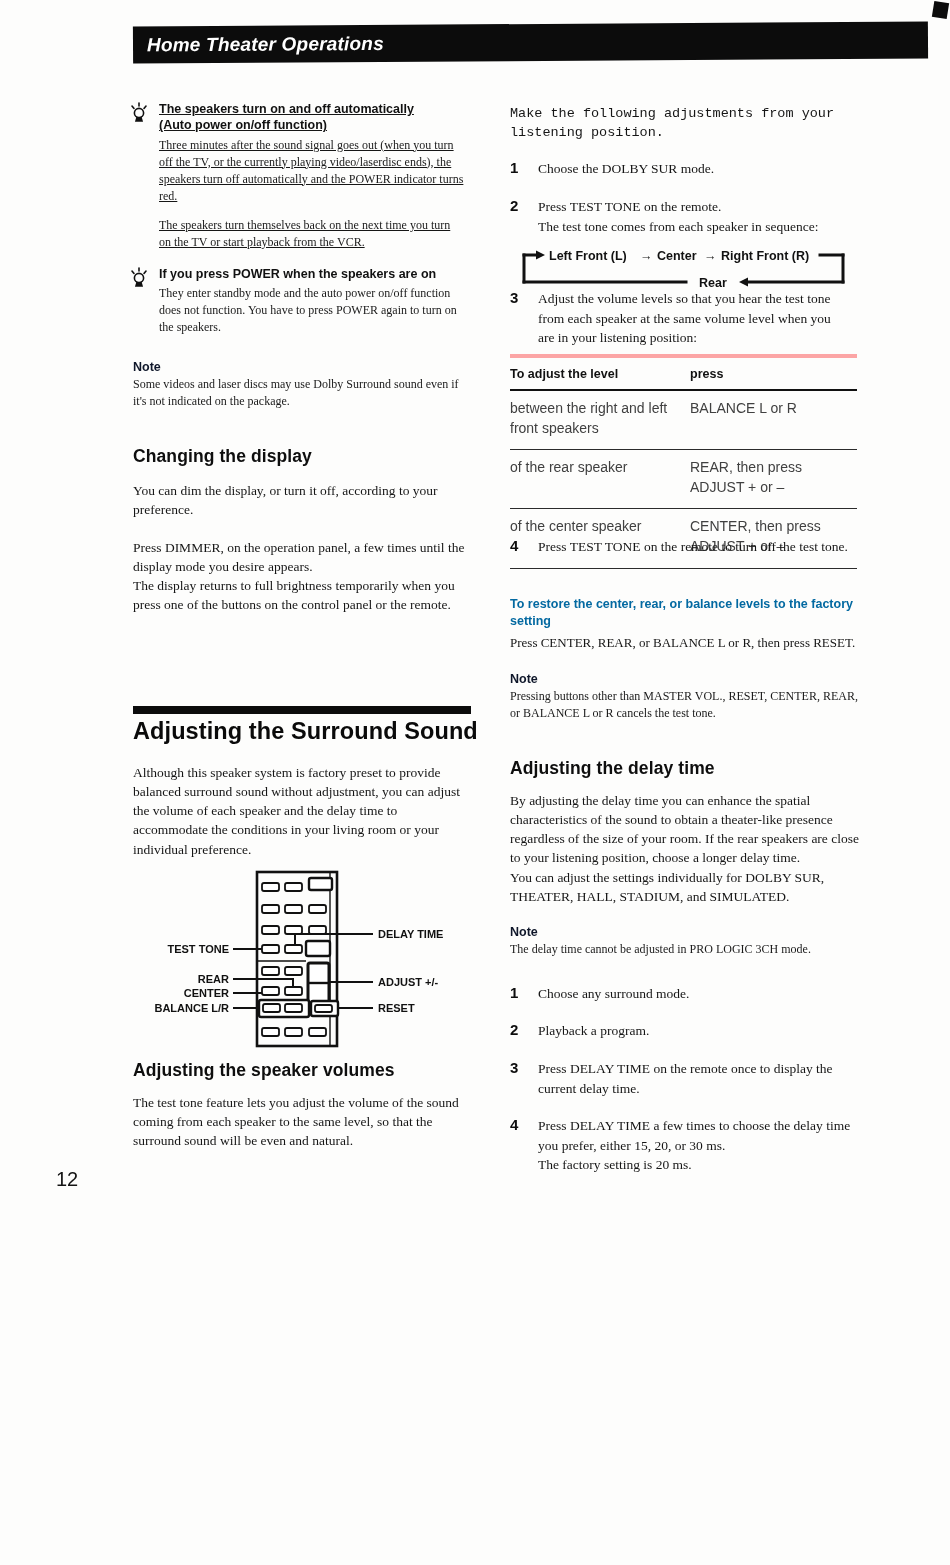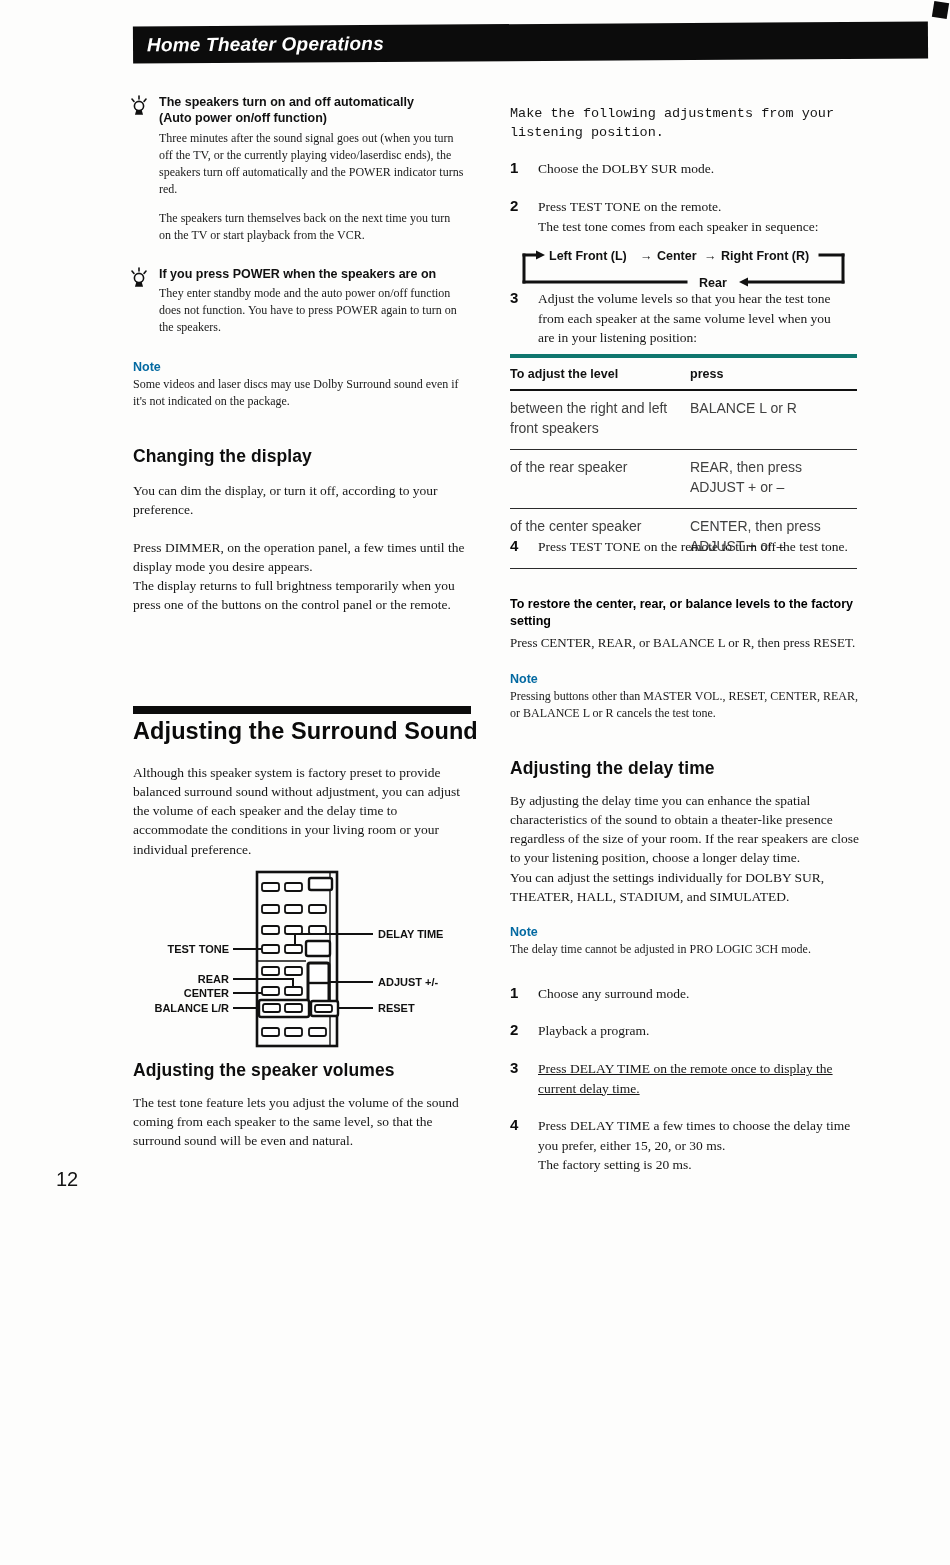--- a/index.html
+++ b/index.html
@@ -10,47 +10,47 @@
   .serif-sm{font-family:"Liberation Serif",serif;font-size:12px;line-height:1.42;color:#1a1a1a;}
   .hdr-bar{left:133px;top:24px;width:795px;height:37px;background:#0c0c0c;transform:rotate(-0.35deg);}
   .hdr-title{color:#fff;font-family:"Liberation Sans",sans-serif;font-weight:700;font-style:italic;
              font-size:19px;line-height:37px;padding-left:14px;letter-spacing:.2px;}
   .corner-blob{left:933px;top:2px;width:15px;height:16px;background:#0c0c0c;transform:rotate(9deg);}
   .tip{left:128px;width:345px;}
   .tip-icon{position:absolute;left:0;top:1px;}
   .tip-content{margin-left:31px;}
   .tip-title{font-family:"Liberation Sans",sans-serif;font-weight:700;font-size:12.5px;line-height:1.3;color:#111;}
   .tip-body{margin-top:3px;width:305px;}
-  .note-label{font-family:"Liberation Sans",sans-serif;font-weight:700;font-size:12.5px;color:#0369a1;margin-bottom:2px;}
+  .note-label{font-family:"Liberation Sans",sans-serif;font-weight:700;font-size:12.5px;color:#0f172a;margin-bottom:2px;}
   .h2{font-family:"Liberation Sans",sans-serif;font-weight:700;font-size:17.5px;color:#0e0e0e;letter-spacing:.1px;}
   .h1{font-family:"Liberation Sans",sans-serif;font-weight:700;font-size:23.5px;color:#0a0a0a;letter-spacing:.1px;}
   .rule-thick{left:133px;top:706px;width:338px;height:8px;background:#0c0c0c;}
   .step{display:flex;gap:15px;}
   .step-num{font-family:"Liberation Sans",sans-serif;font-weight:700;font-size:15px;color:#0d0d0d;min-width:13px;}
   .step-body{font-family:"Liberation Serif",serif;font-size:13.5px;line-height:1.45;color:#161616;}
-  .vol-table{width:347px;border-top:4px solid #0f766e;}
+  .vol-table{width:347px;border-top:4px solid #fca5a5;}
   .vt-row{display:grid;grid-template-columns:180px 1fr;border-bottom:1.6px solid #2b2b2b;padding:8px 0 11px;}
   .vt-head{border-bottom:2.6px solid #111;padding:9px 0 8px;}
   .vt-h{font-family:"Liberation Sans",sans-serif;font-weight:700;font-size:12.5px;color:#111;}
   .vt-c{font-family:Liberation Sans, sans-serif;font-size:14px;line-height:1.4;color:#404040;padding-right:8px;}
-  .restore-h{font-family:"Liberation Sans",sans-serif;font-weight:700;font-size:12.5px;line-height:1.35;color:#000000;}
+  .restore-h{font-family:"Liberation Sans",sans-serif;font-weight:700;font-size:12.5px;line-height:1.35;color:#0369a1;}
   .pgnum{font-family:"Liberation Sans",sans-serif;font-size:20px;color:#141414;}
   svg text{fill:#111;}
   .svg-lbl{font-family:"Liberation Sans",sans-serif;font-weight:700;font-size:11px;}
   .seq-lbl{font-family:"Liberation Sans",sans-serif;font-weight:700;font-size:12.5px;}
 </style>
 </head>
 <body>
 
 <div class="abs corner-blob"></div>
 <div class="abs hdr-bar">
   <div class="hdr-title">Home Theater Operations</div>
 </div>
 
-<div class="abs tip" style="top:94px;">
+<div class="abs tip" style="top:101px;text-decoration:underline;">
   <span class="tip-icon">
     <svg width="22" height="24" viewBox="0 0 22 24">
       <g stroke="#111" stroke-width="1.6" fill="none" stroke-linecap="round">
         <line x1="11" y1="1" x2="11" y2="4"></line>
           <line x1="4" y1="4" x2="6" y2="6.5"></line>
           <line x1="18" y1="4" x2="16" y2="6.5"></line>
         <circle cx="11" cy="11" r="4.6"></circle>
         <path d="M9 15.5 L8 19 L14 19 L13 15.5" fill="#111"></path>
       </g>
     </svg>
@@ -246,21 +246,21 @@
 <div class="abs step" style="left:510px;top:984px;width:352px;">
   <span class="step-num">1</span>
   <span class="step-body">Choose any surround mode.</span>
 </div>
 <div class="abs step" style="left:510px;top:1021px;width:352px;">
   <span class="step-num">2</span>
   <span class="step-body">Playback a program.</span>
 </div>
 <div class="abs step" style="left:510px;top:1059px;width:352px;">
   <span class="step-num">3</span>
-  <span class="step-body" style="width:312px;text-decoration:underline;">Press DELAY TIME on the remote once to display the current delay time.</span>
+  <span class="step-body" style="width:312px;">Press DELAY TIME on the remote once to display the current delay time.</span>
 </div>
 <div class="abs step" style="left:510px;top:1116px;width:352px;">
   <span class="step-num">4</span>
   <span class="step-body" style="width:316px;">
     <span>Press DELAY TIME a few times to choose the delay time you prefer, either 15, 20, or 30 ms.</span><br>
     <span>The factory setting is 20 ms.</span>
   </span>
 </div>
 
 </body></html>

